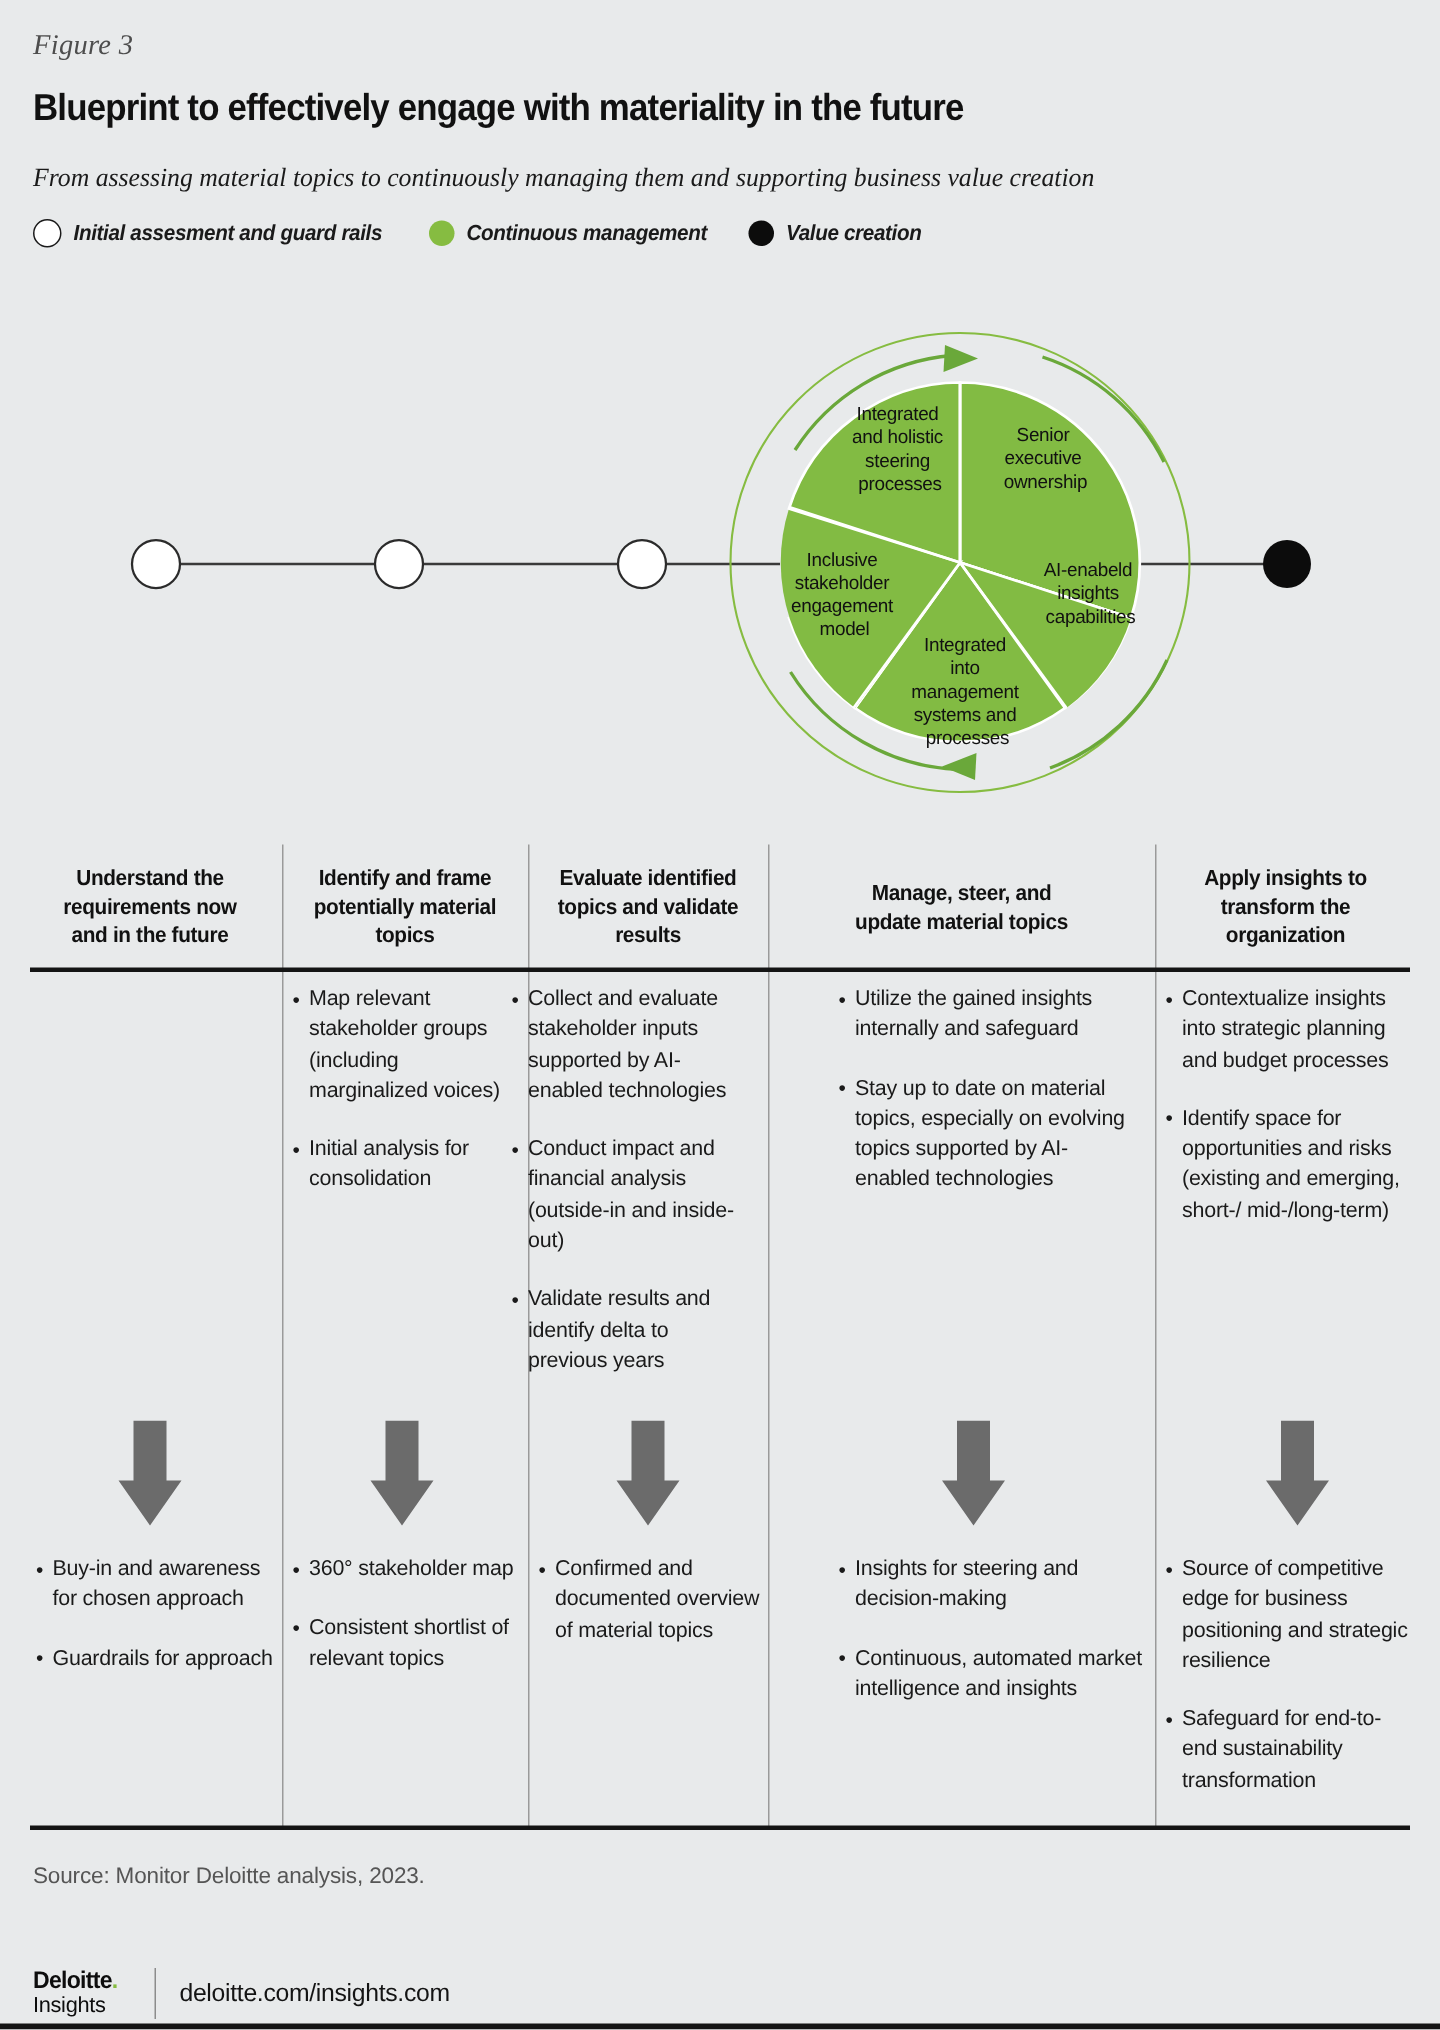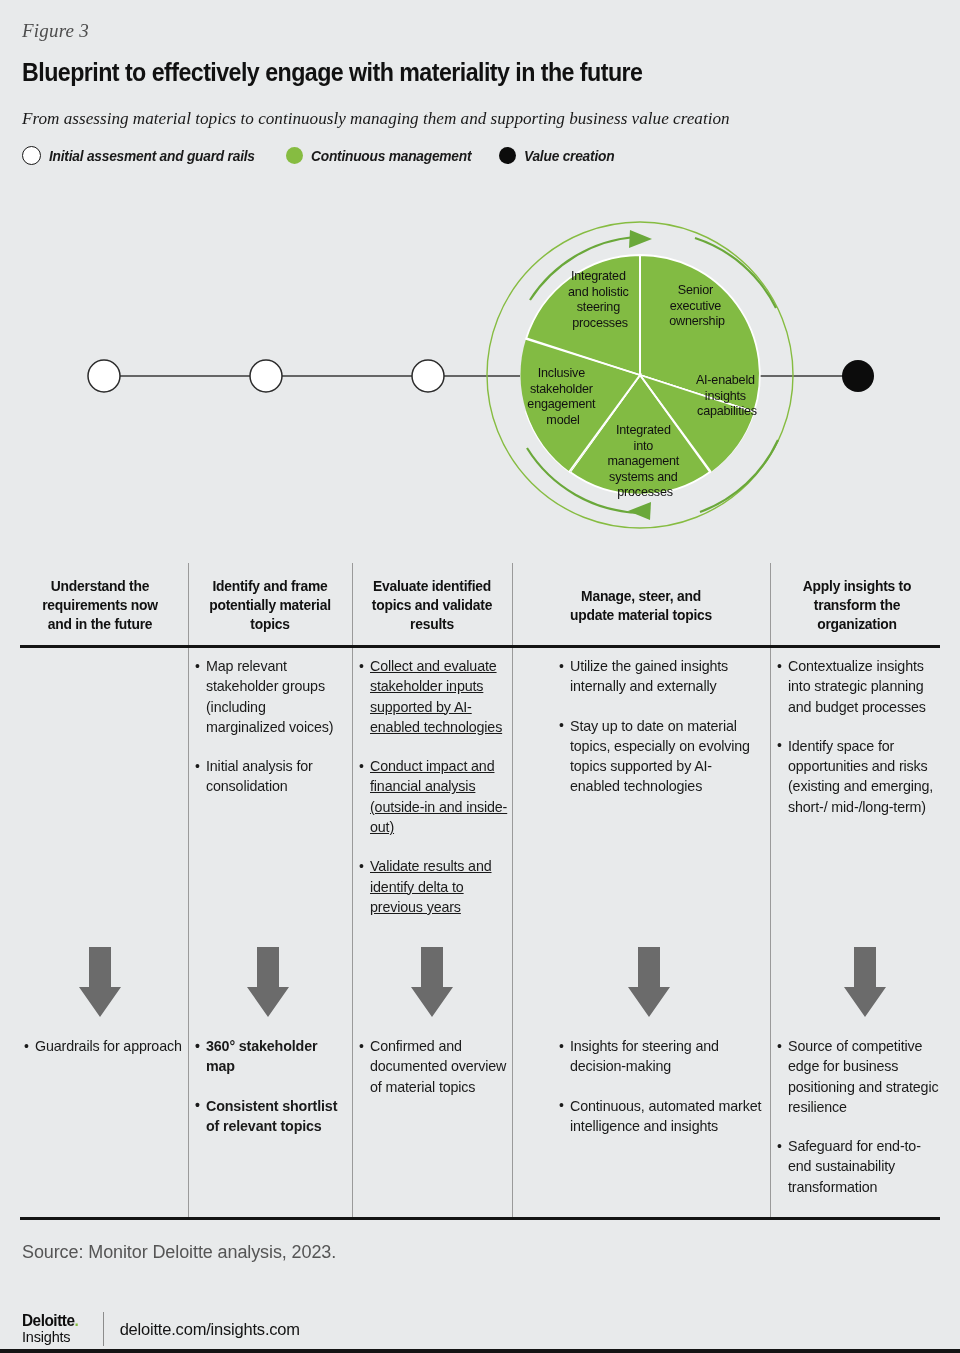--- a/index.html
+++ b/index.html
@@ -173,21 +173,21 @@
     position: absolute;
     width: 44px;
     height: 72px;
   }
 
   
   .source {
     position: absolute;
     left: 22px;
     top: 1242px;
-    font-size: 18px;
+    font-size: 15px;
     color: #555;
     letter-spacing: -0.1px;
   }
   .brandbar {
     position: absolute;
     left: 22px;
     top: 1312px;
     display: flex;
     align-items: center;
   }
@@ -374,30 +374,30 @@
     <div class="bullets" style="left:24px;top:101px;width:160px;">
       <ul>
       </ul>
     </div>
     <div class="bullets" style="left:195px;top:101px;width:152px;">
       <ul>
         <li>Map relevant stakeholder groups (including marginalized voices)</li>
         <li>Initial analysis for consolidation</li>
       </ul>
     </div>
-    <div class="bullets" style="left:359px;top:101px;width:150px;text-decoration:underline;">
+    <div class="bullets" style="left:341px;top:101px;width:150px;">
       <ul>
         <li>Collect and evaluate stakeholder inputs supported by AI-enabled technologies</li>
         <li>Conduct impact and financial analysis (outside-in and inside-out)</li>
         <li>Validate results and identify delta to previous years</li>
       </ul>
     </div>
     <div class="bullets" style="left:559px;top:101px;width:200px;">
       <ul>
-        <li>Utilize the gained insights internally and externally</li>
+        <li>Utilize the gained insights internally and safeguard</li>
         <li>Stay up to date on material topics, especially on evolving topics supported by AI-enabled technologies</li>
       </ul>
     </div>
     <div class="bullets" style="left:777px;top:101px;width:160px;">
       <ul>
         <li>Contextualize insights into strategic planning and budget processes</li>
         <li>Identify space for opportunities and risks (existing and emerging, short-/ mid-/long-term)</li>
       </ul>
     </div>
 
@@ -422,24 +422,25 @@
         </svg>
     </div>
     <div class="arrow-wrap" style="left:843px;top:392px;">
       <svg width="44" height="72" viewBox="0 0 44 72">
           <polygon points="11,0 33,0 33,40 43,40 22,70 1,40 11,40" fill="#6b6b6b"></polygon>
         </svg>
     </div>
 
     <div class="bullets" style="left:24px;top:481px;width:160px;">
       <ul>
+        <li>Buy-in and awareness for chosen approach</li>
         <li>Guardrails for approach</li>
       </ul>
     </div>
-    <div class="bullets" style="left:195px;top:481px;width:154px;font-weight:bold;">
+    <div class="bullets" style="left:195px;top:481px;width:154px;">
       <ul>
         <li>360° stakeholder map</li>
         <li>Consistent shortlist of relevant topics</li>
       </ul>
     </div>
     <div class="bullets" style="left:359px;top:481px;width:152px;">
       <ul>
         <li>Confirmed and documented overview of material topics</li>
       </ul>
     </div>

